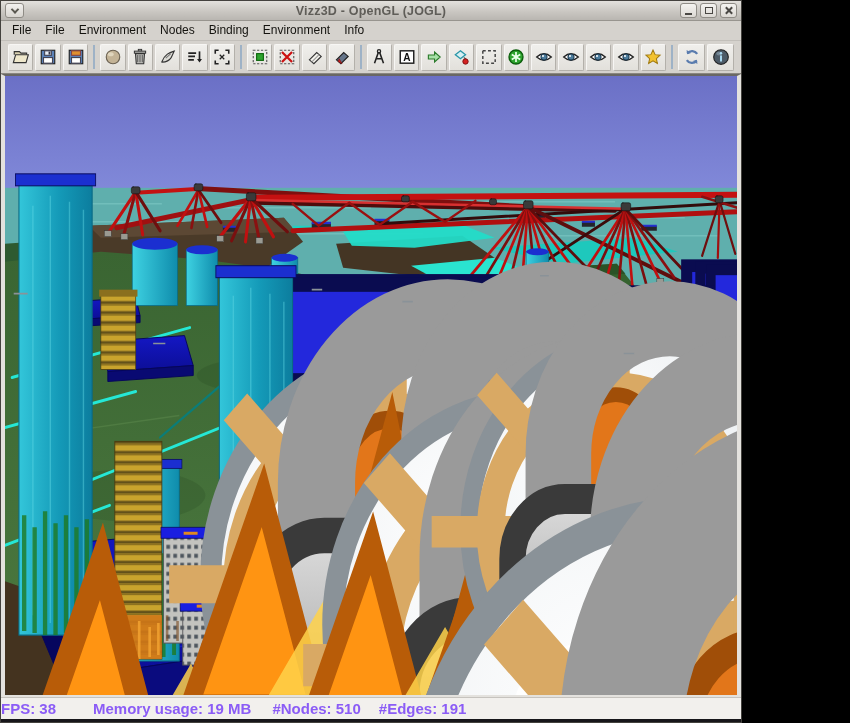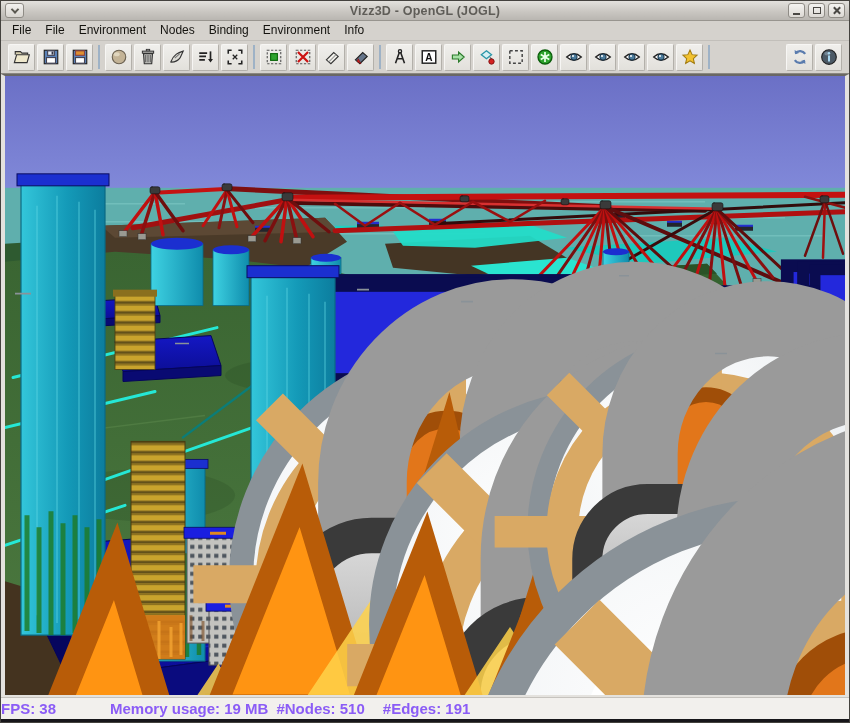--- a/index.html
+++ b/index.html
@@ -1,18 +1,18 @@
 <!DOCTYPE html>
 <html style="--window-bg: #d5d2cd; --titlebar-bg: #cac7c2; --menubar-bg: #d5d2cd; --toolbar-bg: #d5d2cd; --statusbar-bg: #f2f0ed; --sky: #757bd4; --water: #5fafad; --grass: #45713a; --platform-blue: #1113b8; --edge-cyan: #25e8d6; --edge-red: #c41111; --tower-teal: #17a9c2; --tower-gold: #c9a42d;"><head>
 <meta charset="utf-8">
 <style>
   * { box-sizing: border-box; margin: 0; padding: 0; }
   html,body { width:850px; height:723px; }
   body { font-family:"Liberation Sans", sans-serif; background:#000; }
-  .window { width:850px; height:723px; display:flex; flex-direction:column; background:var(--window-bg,#d5d2cd); border:1px solid #44423e; }
+  .window { width:742px; height:723px; display:flex; flex-direction:column; background:var(--window-bg,#d5d2cd); border:1px solid #44423e; }
 
   
   .titlebar { height:20px; flex:0 0 20px; display:flex; align-items:center; position:relative;
     background:linear-gradient(#e3e1dd,var(--titlebar-bg,#cac7c2) 55%, #b9b6b1); border-bottom:1px solid #98958f; }
   .win-menu-btn { width:19px; height:15px; margin-left:4px; background:linear-gradient(#f2f1ee,#d8d5d0);
     border:1px solid #8f8c86; border-radius:3px; display:flex; align-items:center; justify-content:center; }
   .chev { width:6px; height:6px; border-right:2px solid #5a5850; border-bottom:2px solid #5a5850; transform:rotate(45deg) translate(-1px,-1px); }
   .title-text { position:absolute; left:0; right:0; text-align:center; font-size:12.5px; font-weight:bold; color:#5f5d58; letter-spacing:.2px; }
   .win-controls { margin-left:auto; display:flex; gap:3px; margin-right:4px; }
   .win-btn { width:17px; height:15px; background:linear-gradient(#f4f3f0,#dcd9d4); border:1px solid #8f8c86; border-radius:3px;
@@ -39,21 +39,21 @@
 
   
   .viewport { flex:1 1 auto; background:#101010; border-left:4px solid #e4e2de; border-right:4px solid #e4e2de;
     border-top:2px solid #6a6864; border-bottom:2px solid #e4e2de; overflow:hidden; position:relative; }
   .viewport svg.scene { width:100%; height:100%; display:block; }
 
   
   .statusbar { height:25px; flex:0 0 25px; background:var(--statusbar-bg,#f2f0ed); border-top:1px solid #c6c3be;
     border-bottom:3px solid #17161a; display:flex; align-items:center; 
     font-size:15px; font-weight:bold; color:#8b5cf6; }
-  .statusbar .sp1{ margin-left:31px;padding-left:23px; } .statusbar .sp2{ margin-left:8px; } .statusbar .sp3{ margin-left:18px; }
+  .statusbar .sp1{ margin-left:14px;padding-left:23px; } .statusbar .sp2{ margin-left:21px; } .statusbar .sp3{ margin-left:18px; }
 </style>
 </head>
 <body>
 
 <div class="window">
 
   <div class="titlebar">
     <div class="win-menu-btn">
       <div class="chev"></div>
     </div>

